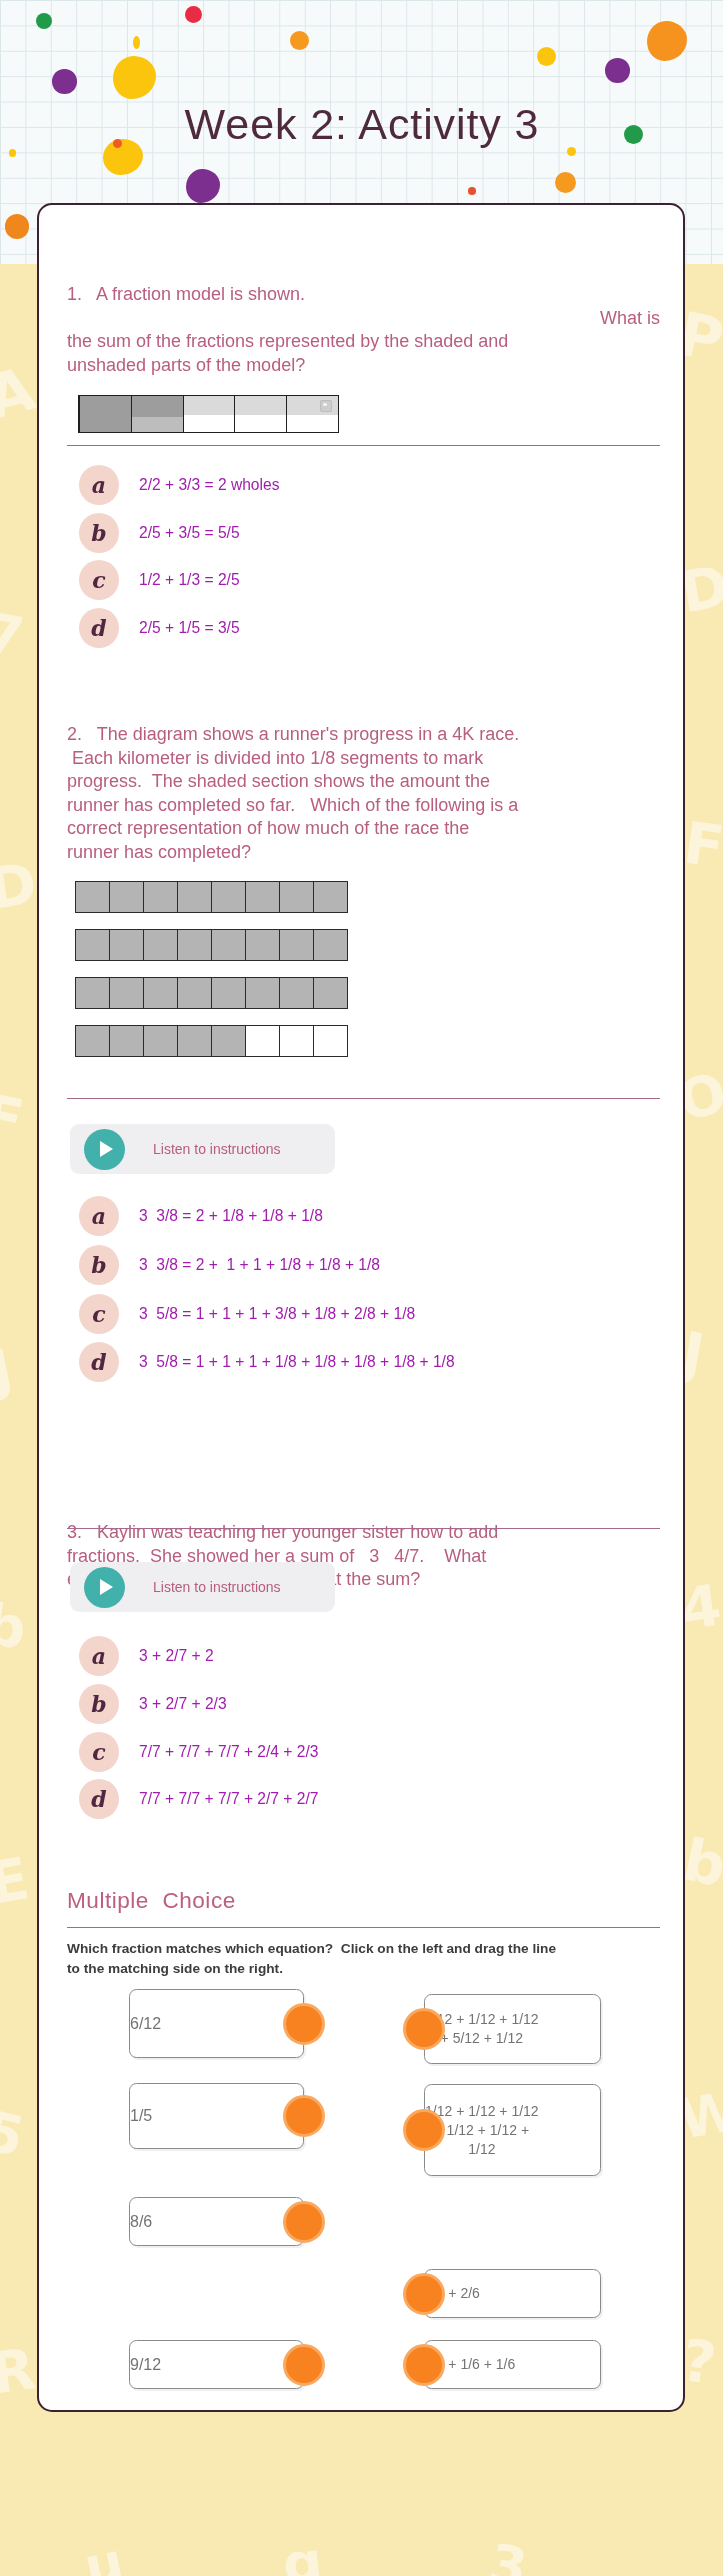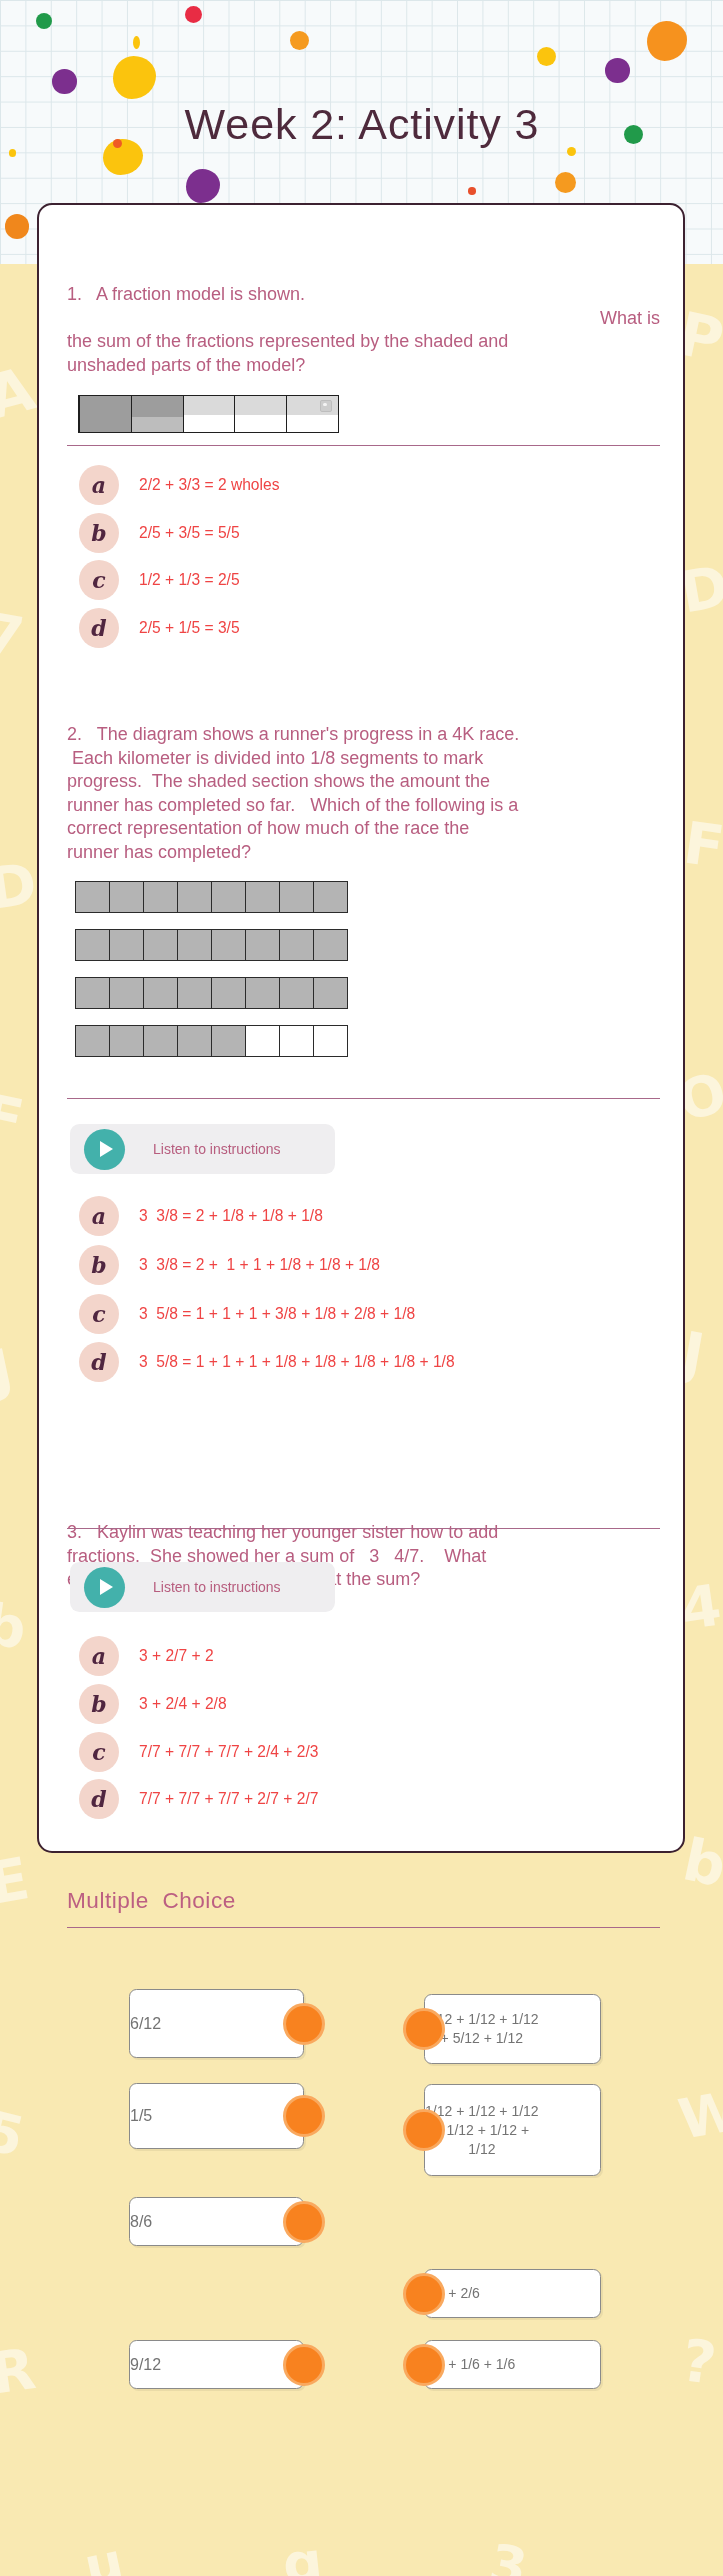--- a/index.html
+++ b/index.html
@@ -10,21 +10,21 @@
     background-image:linear-gradient(#dce7ea 0.9px,transparent 0.9px),
                      linear-gradient(90deg,#dce7ea 0.9px,transparent 0.9px);
     background-size:25.4px 25.4px;z-index:1;}
   .doodle{position:absolute;color:rgba(255,255,255,0.55);font-weight:bold;z-index:2;
           font-family:"DejaVu Sans",sans-serif;user-select:none;}
   .splat{position:absolute;border-radius:50%;z-index:4;}
   .splat.irregular{border-radius:48% 52% 56% 44% / 52% 46% 54% 48%;}
   .page-title{position:absolute;left:0;top:100px;width:724px;text-align:center;z-index:4;
     font-size:43px;font-weight:300;letter-spacing:0.9px;color:#4e2a3c;}
   
-  .card{position:absolute;left:37px;top:203px;width:648px;height:1650px;background:#ffffff;
+  .card{position:absolute;left:37px;top:203px;width:648px;height:2209px;background:#ffffff;
     border:2.8px solid #3c2130;border-radius:15px;z-index:5;box-sizing:border-box;}
   .splat.overcard{z-index:6;}
   .q-text{position:absolute;left:28px;width:603px;color:#b85e80;font-size:18px;line-height:23.6px;
     white-space:pre-wrap;}
   .q-line-right{position:absolute;left:28px;width:593px;text-align:right;color:#b85e80;
     font-size:18px;line-height:23.6px;}
   .divider{position:absolute;left:28px;width:593px;border-top:1.9px solid #a8688a;}
   
   .fmodel{position:absolute;left:39px;top:190px;width:261px;height:38px;display:flex;
     border:1.9px solid #1f1f1f;box-sizing:border-box;background:#fff;}
@@ -35,21 +35,21 @@
   .m-light{background:linear-gradient(180deg,#dadada 52%,#ffffff 52%);}
   .img-icon{position:absolute;right:5.7px;top:3.8px;width:10.4px;height:10.4px;background:#cdcdcd;
     border-radius:1.9px;border:0.9px solid #bdbdbd;}
   .img-icon:after{content:"";position:absolute;left:1.9px;top:1.9px;width:3.8px;height:3.8px;
     border-radius:50%;background:#f4f4f4;}
   
   .opt-row{position:absolute;left:40px;display:flex;align-items:center;gap:20px;height:40px;}
   .opt-circle{width:40px;height:40px;border-radius:50%;background:#f3d5cb;flex:0 0 auto;
     display:flex;align-items:center;justify-content:center;color:#502640;
     font-family:"DejaVu Serif",serif;font-style:italic;font-weight:bold;font-size:22px;}
-  .opt-text{color:#ef4444;font-size:15.6px;white-space:pre-wrap;}
+  .opt-text{color:#a21caf;font-size:15.6px;white-space:pre-wrap;}
   
   .dgram{position:absolute;left:36px;top:676px;width:273px;}
   .dg-row{display:flex;width:273px;height:32px;border:0.9px solid #2b2b2b;box-sizing:border-box;
     margin-bottom:16px;background:#fff;}
   .dg-cell{flex:1;border-left:0.9px solid #2b2b2b;box-sizing:border-box;}
   .dg-cell:first-child{border-left:none;}
   .dg-cell.filled{background:#b4b4b4;}
   
   .listen-btn{position:absolute;left:31px;width:265px;height:50px;background:#efeef0;
     border-radius:9.4px;display:flex;align-items:center;cursor:pointer;}
@@ -251,33 +251,35 @@
         </div>
       <div class="listen-label">Listen to instructions</div>
     </div>
 
     <div class="opt-row" style="top:1431px">
       <div class="opt-circle">a</div>
       <div class="opt-text">3 + 2/7 + 2</div>
     </div>
     <div class="opt-row" style="top:1479px">
       <div class="opt-circle">b</div>
-      <div class="opt-text">3 + 2/4 + 2/8</div>
+      <div class="opt-text">3 + 2/7 + 2/3</div>
     </div>
     <div class="opt-row" style="top:1527px">
       <div class="opt-circle">c</div>
       <div class="opt-text">7/7 + 7/7 + 7/7 + 2/4 + 2/3</div>
     </div>
     <div class="opt-row" style="top:1574px">
       <div class="opt-circle">d</div>
       <div class="opt-text">7/7 + 7/7 + 7/7 + 2/7 + 2/7</div>
     </div>
 
     <div class="mc-heading">Multiple  Choice</div>
     <div class="divider" style="top:1722px"></div>
+    <div class="mc-instr">Which fraction matches which equation?  Click on the left and drag the line
+to the matching side on the right.</div>
 
     <div class="match-box left" style="top:1784px;height:69px">
       <span>6/12</span>
       <div class="handle r-edge"></div>
     </div>
     <div class="match-box right" style="top:1789px;height:70px">
       <span>1/12 + 1/12 + 1/12
 + 5/12 + 1/12</span>
       <div class="handle l-edge"></div>
     </div>

